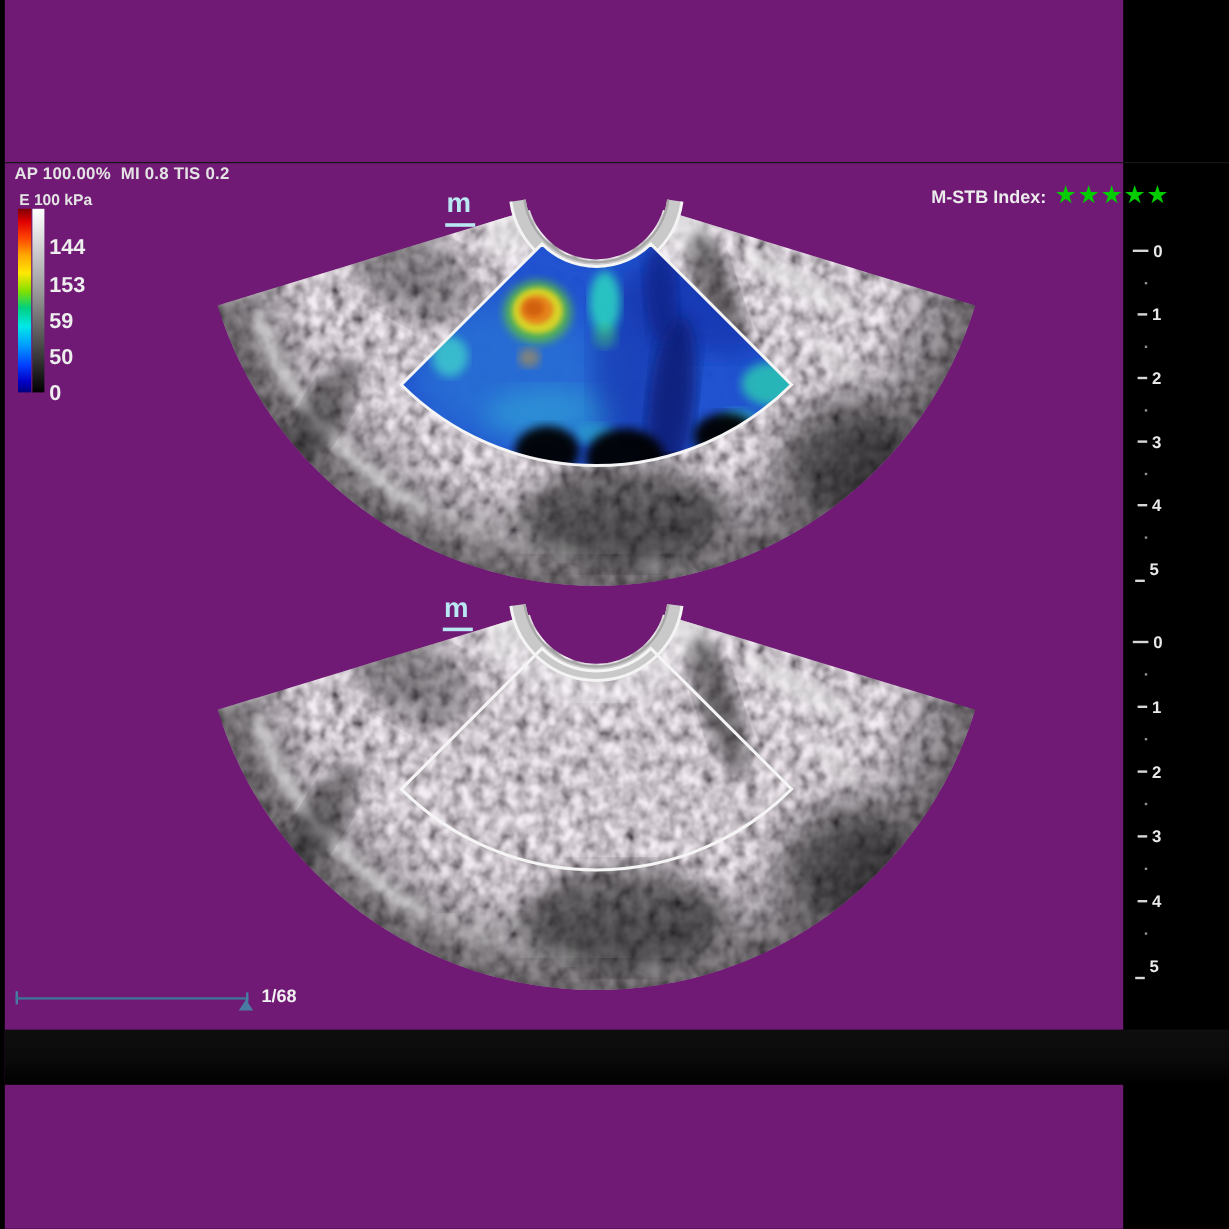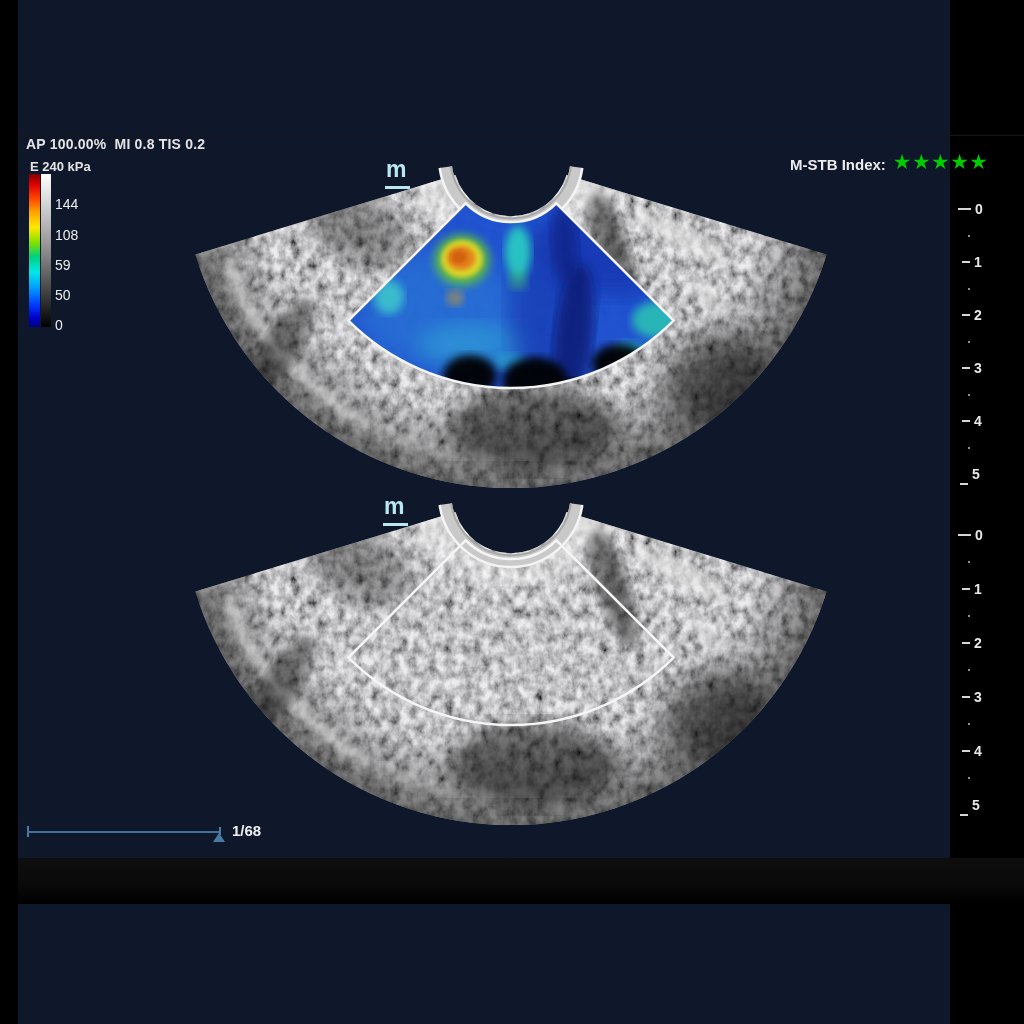--- a/index.html
+++ b/index.html
@@ -1,22 +1,22 @@
 <!DOCTYPE html>
 <html><head>
 <meta charset="utf-8">
 <style>
   html,body{margin:0;padding:0;background:#000;width:1024px;height:1024px;overflow:hidden;
     font-family:"Liberation Sans",sans-serif;}
-  .stage{position:absolute;left:18px;top:0;width:932px;height:1024px;background:#0f172a;}
+  .stage{position:absolute;left:4px;top:0;width:932px;height:1024px;background:#701a75;}
   .abs{position:absolute;}
   .txt{color:#e4e4e4;font-weight:bold;white-space:pre;}
   .hdr{font-size:14px;letter-spacing:.2px;}
   .cb-label{font-size:13px;}
-  .cb-tick{font-size:14px;color:#eee;font-weight:normal;}
+  .cb-tick{font-size:18px;color:#eee;font-weight:bold;}
   .rainbow-bar{width:11px;height:153px;
     background:linear-gradient(to bottom,#800000 0%,#e00000 7%,#ff4500 16%,#ffa500 25%,
       #ffe800 35%,#80e000 45%,#00d080 54%,#00e8e8 64%,#00a0ff 74%,#0040ff 85%,#0000c8 94%,#000080 100%);}
   .gray-bar{width:10px;height:153px;
     background:linear-gradient(to bottom,#ffffff 0%,#d8d8d8 18%,#9a9a9a 45%,#484848 75%,#000 100%);}
   .mstb-label{font-size:15px;color:#ececec;}
   .stars{font-size:18px;color:#00cc00;letter-spacing:3px;font-weight:bold;}
   .ruler-tick{display:flex;align-items:center;gap:4px;height:16px;}
   .ruler-dash{display:inline-block;height:2px;background:#d6d6d6;}
   .ruler-dash.w12{width:13px;} .ruler-dash.w8{width:8px;}
@@ -158,25 +158,25 @@
     </g>
 
     <g transform="translate(0,337)">
       <use href="#fanBody"></use>
       <use href="#roiOutline" fill="none" stroke="#f5f5f5" stroke-width="2.5"></use>
     </g>
   </svg>
 
   <div class="abs txt hdr" style="left:8px;top:136px"><span>AP 100.00%</span><span>  </span><span>MI 0.8 TIS 0.2</span></div>
 
-  <div class="abs txt cb-label" style="left:12px;top:159px">E 240 kPa</div>
+  <div class="abs txt cb-label" style="left:12px;top:159px">E 100 kPa</div>
   <div class="abs rainbow-bar" style="left:11px;top:174px"></div>
   <div class="abs gray-bar" style="left:23px;top:174px"></div>
   <div class="abs cb-tick" style="left:37px;top:196px">144</div>
-  <div class="abs cb-tick" style="left:37px;top:227px">108</div>
+  <div class="abs cb-tick" style="left:37px;top:227px">153</div>
   <div class="abs cb-tick" style="left:37px;top:257px">59</div>
   <div class="abs cb-tick" style="left:37px;top:287px">50</div>
   <div class="abs cb-tick" style="left:37px;top:317px">0</div>
 
   <div class="abs txt mstb-label" style="left:772px;top:156px">M-STB Index:</div>
   <div class="abs stars" style="left:876px;top:151px">★★★★★</div>
 
   <div class="abs m-marker" style="left:368px;top:158px">m</div>
   <div class="m-underline" style="left:367px;top:186px"></div>
   <div class="abs m-marker" style="left:366px;top:495px">m</div>

